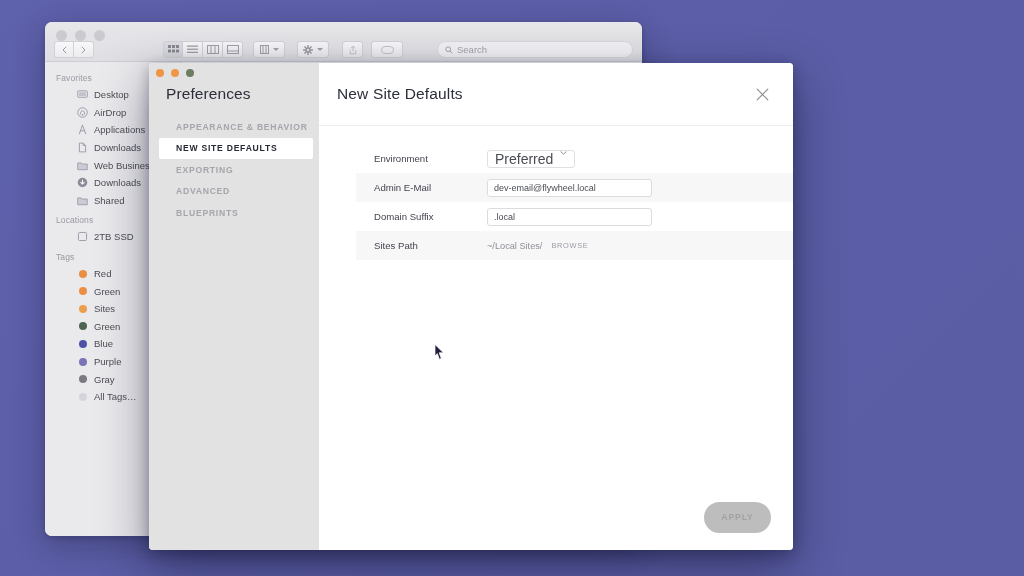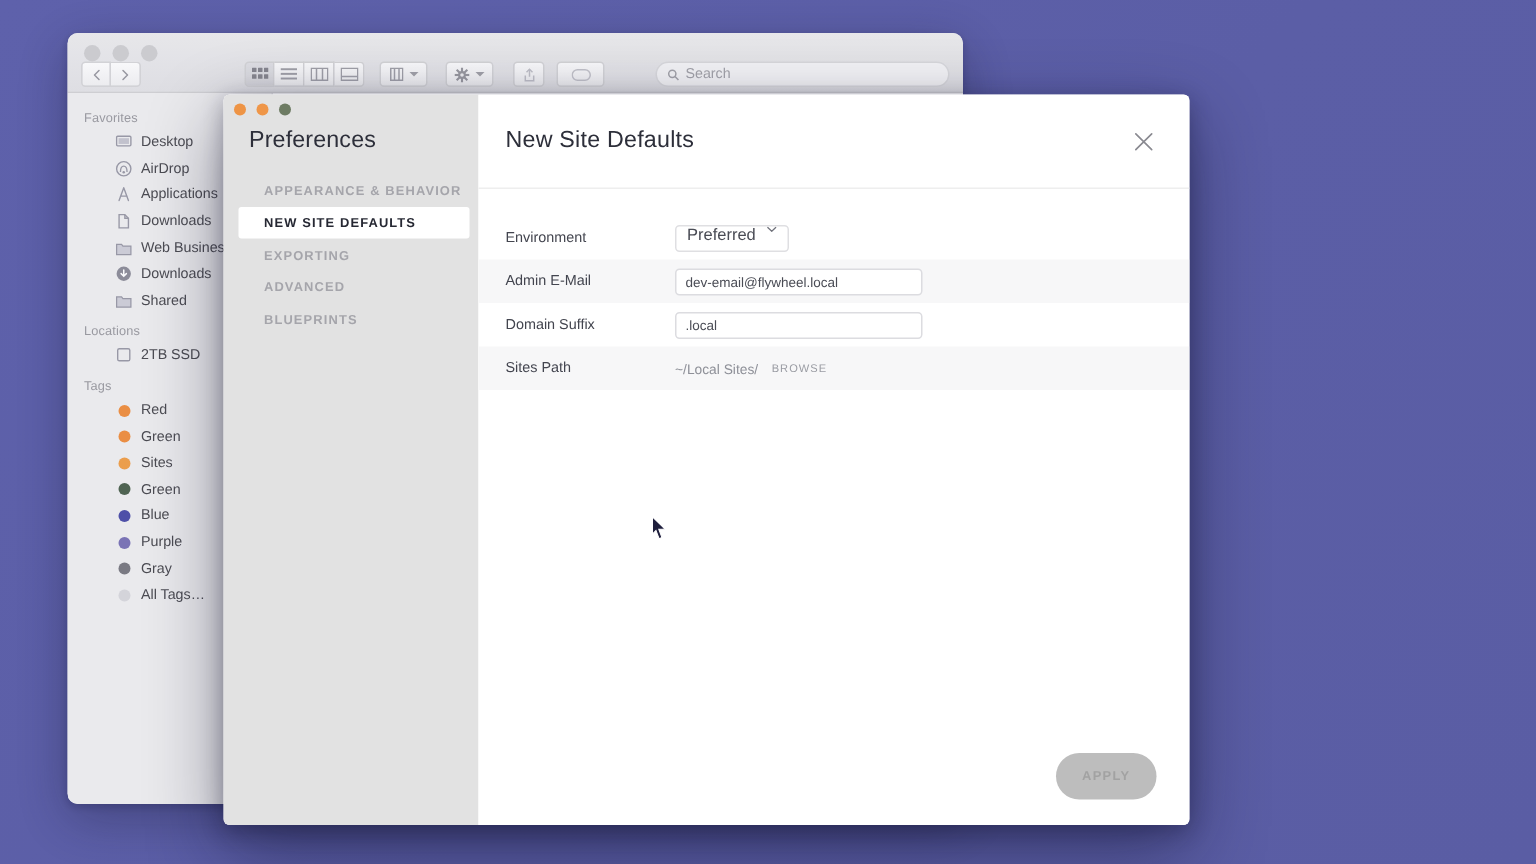--- a/index.html
+++ b/index.html
@@ -252,20 +252,21 @@
     display: flex;
     align-items: center;
     justify-content: center;
     color: #8a8a91;
     cursor: pointer;
   }
   #form-area {
     flex: 1;
     overflow: hidden;
     padding-top: 18px;
+    margin-left: 37px;
   }
   .form-row {
     height: 29px;
     display: flex;
     align-items: center;
     padding-left: 18px;
   }
   .form-row.striped { background: #f7f7f8; }
   .row-label {
     width: 113px;
@@ -275,21 +276,21 @@
   }
   .select-box {
     height: 18px;
     box-sizing: border-box;
     border: 1px solid #dfdfe2;
     border-radius: 3px;
     background: #ffffff;
     display: inline-flex;
     gap: 7px;
     padding: 0 7px;
-    font-size: 11px;
+    font-size: 14px;
     color: #4a4c55;
     cursor: pointer;
   }
   .chev-dn {
     width: 7px; height: 4px; flex: none;
   }
   .text-input {
     width: 165px;
     height: 18px;
     box-sizing: border-box;

